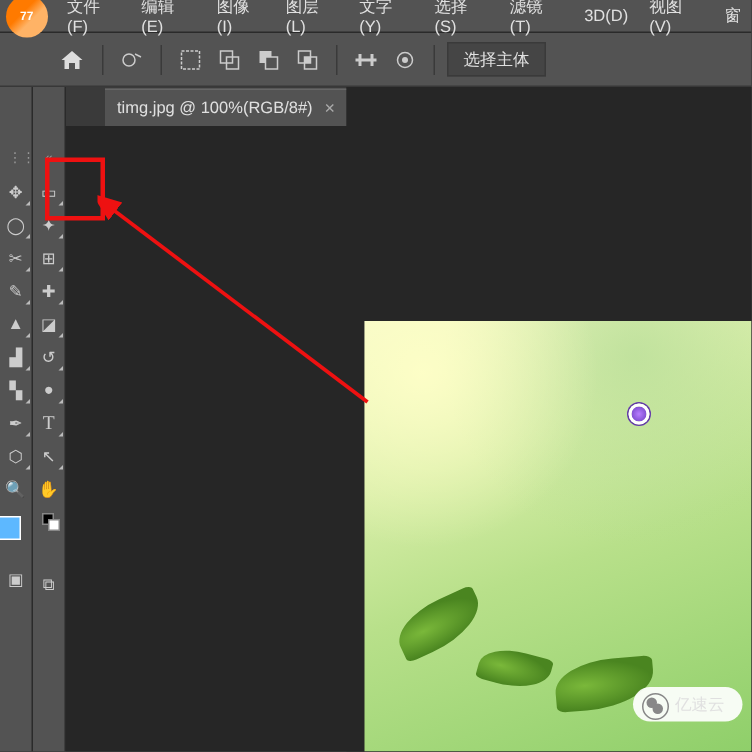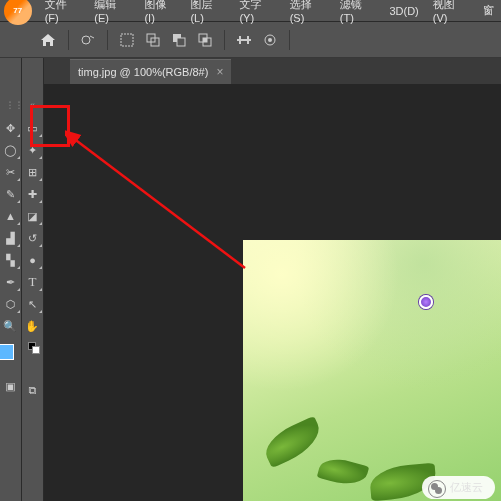--- a/index.html
+++ b/index.html
@@ -16,35 +16,35 @@
 .tool-col{width:22px;background:#535353;border-right:1px solid #2a2a2a;display:flex;flex-direction:column;align-items:center;padding-top:36px;gap:2px}
 .tool-col.second{padding-top:36px}
 .tool{width:20px;height:20px;display:flex;align-items:center;justify-content:center;cursor:pointer;border-radius:2px;position:relative;color:#ccc}
 .tool.corner::after{content:"";position:absolute;right:1px;bottom:1px;width:0;height:0;border-right:3px solid #bbb;border-top:3px solid transparent}
 .swatch-fg{width:16px;height:16px;background:#5db8ff;border:1px solid #fff;position:relative}
 .swatch-bg{width:16px;height:16px;background:#fff;border:1px solid #888;position:relative;top:-8px;left:8px;z-index:-1}
 .swatch-wrap{position:relative;width:26px;height:28px;margin-top:6px;margin-bottom:2px}
 .mini-sw{width:10px;height:10px;position:relative;margin-top:4px}
 .mini-sw .a{width:8px;height:8px;background:#000;border:1px solid #888;position:absolute}
 .mini-sw .b{width:8px;height:8px;background:#fff;border:1px solid #888;position:absolute;left:4px;top:4px}
-.canvas-area{flex:1;background:#262626;display:flex;flex-direction:column}
+.canvas-area{flex:1;background:#262626;display:flex;flex-direction:row}
 .tabbar{height:26px;background:#3a3a3a;display:flex;align-items:flex-end;padding-left:26px}
 .tab{background:#535353;padding:5px 8px;font-size:10px;color:#ddd;display:flex;align-items:center;gap:8px;border-top:1px solid #666}
 .tab .close{color:#aaa;cursor:pointer;font-size:12px}
 .doc-view{flex:1;position:relative;background:#262626}
 .art{position:absolute;right:0;top:156px;width:258px;height:287px;background:linear-gradient(160deg,#f5f9c8 0%,#d8eea8 30%,#b8e08a 55%,#8fcf6a 100%);overflow:hidden}
 .art::before{content:"";position:absolute;inset:0;background:radial-gradient(circle at 15% 12%,rgba(255,255,200,.9) 0%,rgba(255,255,200,0) 35%),radial-gradient(circle at 70% 8%,rgba(180,220,150,.7) 0%,rgba(180,220,150,0) 40%)}
 .leaf{position:absolute;width:60px;height:30px;background:radial-gradient(ellipse at 30% 50%,#7ab83a 0%,#4a8520 70%);border-radius:60% 10% 70% 10%;transform:rotate(-25deg)}
 .leaf.l1{left:20px;bottom:70px}
 .leaf.l2{left:70px;bottom:40px;transform:rotate(15deg) scale(.8)}
 .leaf.l3{left:130px;bottom:30px;transform:rotate(-5deg) scale(1.1)}
 .flower{position:absolute;left:176px;top:55px;width:14px;height:14px;border-radius:50%;background:radial-gradient(circle,#b77eff 0%,#7a4acc 80%);border:2px solid #fff;box-shadow:0 0 0 1px #6339aa}
 .red-box{position:absolute;left:30px;top:105px;width:40px;height:42px;border:3px solid #e11;pointer-events:none;z-index:5}
 .arrow-svg{position:absolute;left:65px;top:128px;z-index:4;pointer-events:none}
-.watermark{position:absolute;right:6px;bottom:2px;background:rgba(255,255,255,.92);padding:4px 12px 4px 28px;border-radius:14px;font-size:12px;color:#666;z-index:20}
+.watermark{position:absolute;right:6px;bottom:20px;background:rgba(255,255,255,.92);padding:4px 12px 4px 28px;border-radius:14px;font-size:12px;color:#666;z-index:20}
 .watermark::before{content:"";position:absolute;left:6px;top:4px;width:16px;height:16px;border-radius:50%;border:1.5px solid #888}
 .watermark .c1,.watermark .c2{position:absolute;width:7px;height:7px;border-radius:50%;background:#888}
 .watermark .c1{left:9px;top:7px}
 .watermark .c2{left:13px;top:11px}
 svg{display:block}
 .expand-grip{width:10px;height:10px;margin:6px auto;color:#999;font-size:9px;text-align:center}
 </style>
 </head>
 <body>
 
@@ -108,20 +108,21 @@
         <rect x="11" y="2" width="2" height="8" fill="#ccc"></rect>
       </svg>
     </div>
   <div class="opt-icon">
       <svg width="14" height="14">
         <circle cx="7" cy="7" r="5" fill="none" stroke="#ccc"></circle>
         <circle cx="7" cy="7" r="2" fill="#ccc"></circle>
       </svg>
     </div>
   <div class="opt-sep"></div>
+  <div class="opt-btn">选择主体</div>
 </div>
 
 <div class="workspace">
 
   <div class="tool-col">
     <div class="expand-grip">⋮⋮</div>
     <div class="tool corner">✥</div>
     <div class="tool corner">◯</div>
     <div class="tool corner">✂</div>
     <div class="tool corner">✎</div>

